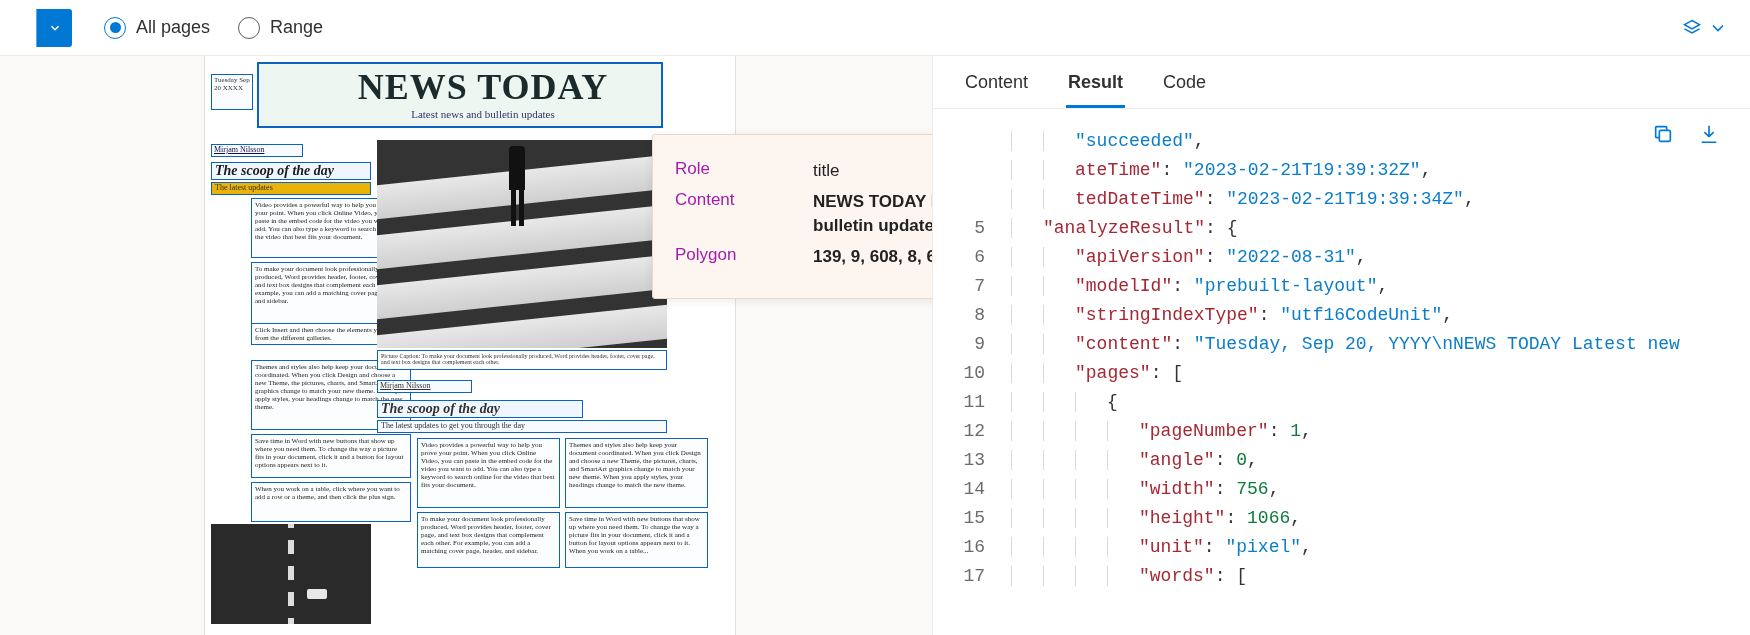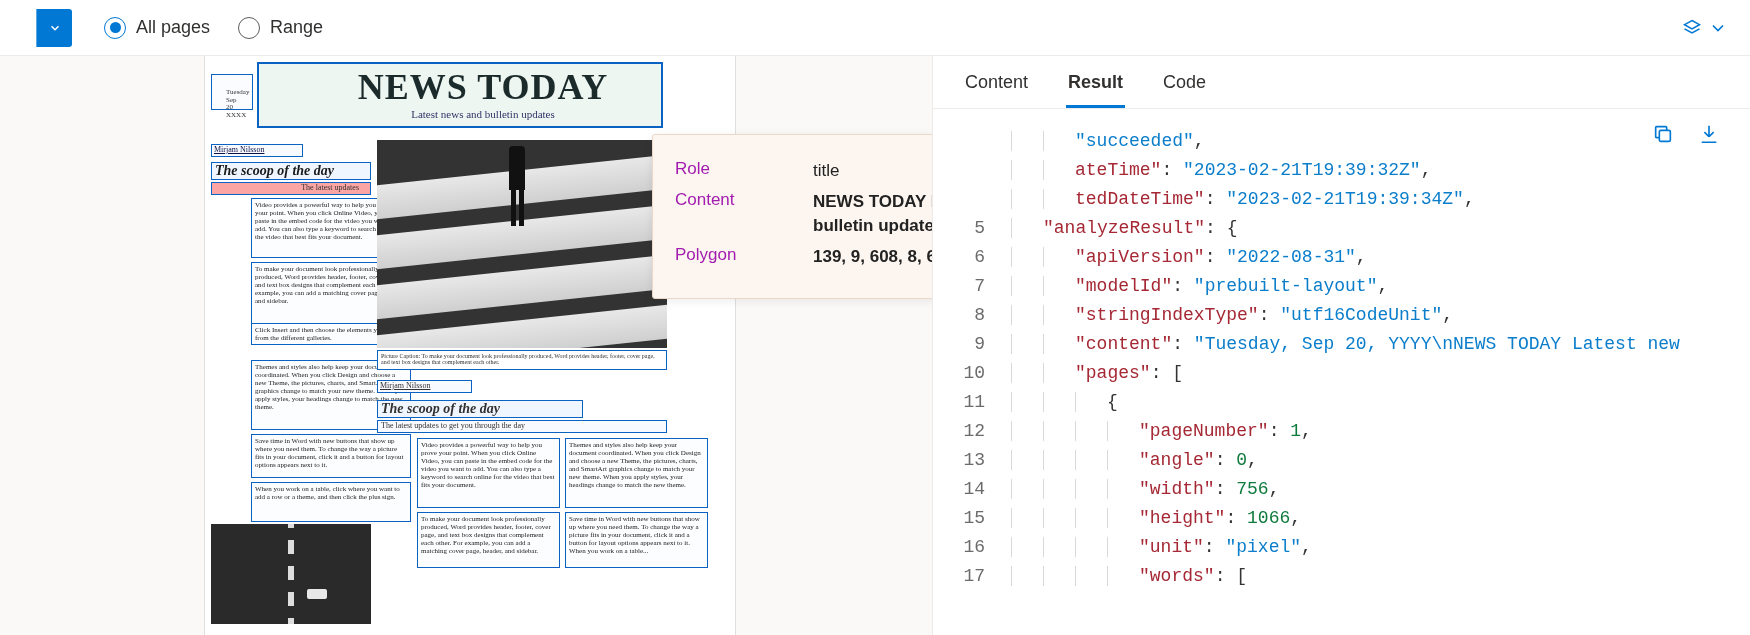--- a/index.html
+++ b/index.html
@@ -18,27 +18,27 @@
   .radio-dot { width: 11px; height: 11px; border-radius: 50%; background: #0078d4; }
   .spacer { flex: 1; }
   .layers-btn { display: inline-flex; align-items: center; gap: 6px; cursor: pointer; color: #0078d4; padding: 6px 10px; }
   .layers-btn svg { width: 20px; height: 20px; }
 
   .body-row { flex: 1; display: flex; min-height: 0; }
   .left-pane { width: 933px; border-right: 1px solid #edebe9; background: #faf9f8; position: relative; overflow: hidden; }
   .doc-canvas { position: absolute; left: 205px; top: 0; width: 530px; height: 620px; background: #fff; box-shadow: 0 0 0 1px #e1dfdd; }
   
   .doc-inner { position: relative; width: 100%; height: 100%; font-family: Georgia, "Times New Roman", serif; }
-  .date-box { position:absolute; left:6px; top:18px; width:42px; height:36px; border:1.5px solid #0a63c2; font-size:7px; line-height:1.1; padding:14px; color:#333; background:#fafcff;}
+  .date-box { position:absolute; left:6px; top:18px; width:42px; height:36px; border:1.5px solid #0a63c2; font-size:7px; line-height:1.1; padding:2px; color:#333; background:#fafcff;}
   .title-box { position:absolute; left:52px; top:6px; width:406px; height:66px; border:2px solid #0a63c2; text-align:center; background:#eef6f2;padding-left:46px;}
   .title-main { font-size:36px; font-weight:700; letter-spacing:1px; color:#1b2b2b; padding-top:2px;}
   .title-sub { font-size:11px; color:#2b5; color:#336; }
   .author1 { position:absolute; left:6px; top:88px; width:92px; height:13px; border:1.5px solid #0a63c2; font-size:8px; padding:0 2px; color:#114; text-decoration:underline; background:#f7faff;}
   .scoop1 { position:absolute; left:6px; top:106px; width:160px; height:18px; border:1.5px solid #0a63c2; font-size:14px; font-weight:700; font-style:italic; color:#1a1a1a; padding:0 3px; background:#f0f6ff;}
-  .latest1 { position:absolute; left:6px; top:126px; width:160px; height:13px; border:1.5px solid #0a63c2; font-size:8px; padding:0 11px; background:#fca5a5;text-align:right;}
+  .latest1 { position:absolute; left:6px; top:126px; width:160px; height:13px; border:1.5px solid #0a63c2; font-size:8px; padding:0 3px; background:#eab308;}
   .para { position:absolute; border:1.5px solid #0a63c2; font-size:7px; line-height:1.15; padding:2px 3px; color:#222; overflow:hidden; background:#fbfdff;margin-left:40px;}
   .p1 { left:6px; top:142px; width:160px; height:60px;}
   .p2 { left:6px; top:206px; width:160px; height:68px;}
   .p3 { left:6px; top:267px; width:160px; height:22px;}
   .p4 { left:6px; top:304px; width:160px; height:70px;}
   .p5 { left:6px; top:378px; width:160px; height:44px;}
   .p6 { left:6px; top:426px; width:160px; height:40px;}
   .crosswalk { position:absolute; left:172px; top:84px; width:290px; height:208px; background:#333; overflow:hidden;}
   .stripe { position:absolute; left:-20px; right:-20px; height:34px; background:linear-gradient(#e8e8e8,#cfcfcf); transform:skewY(-6deg);}
   .caption1 { position:absolute; left:172px; top:294px; width:290px; height:20px; border:1.5px solid #0a63c2; font-size:6px; padding:2px 3px; background:#fff;}

